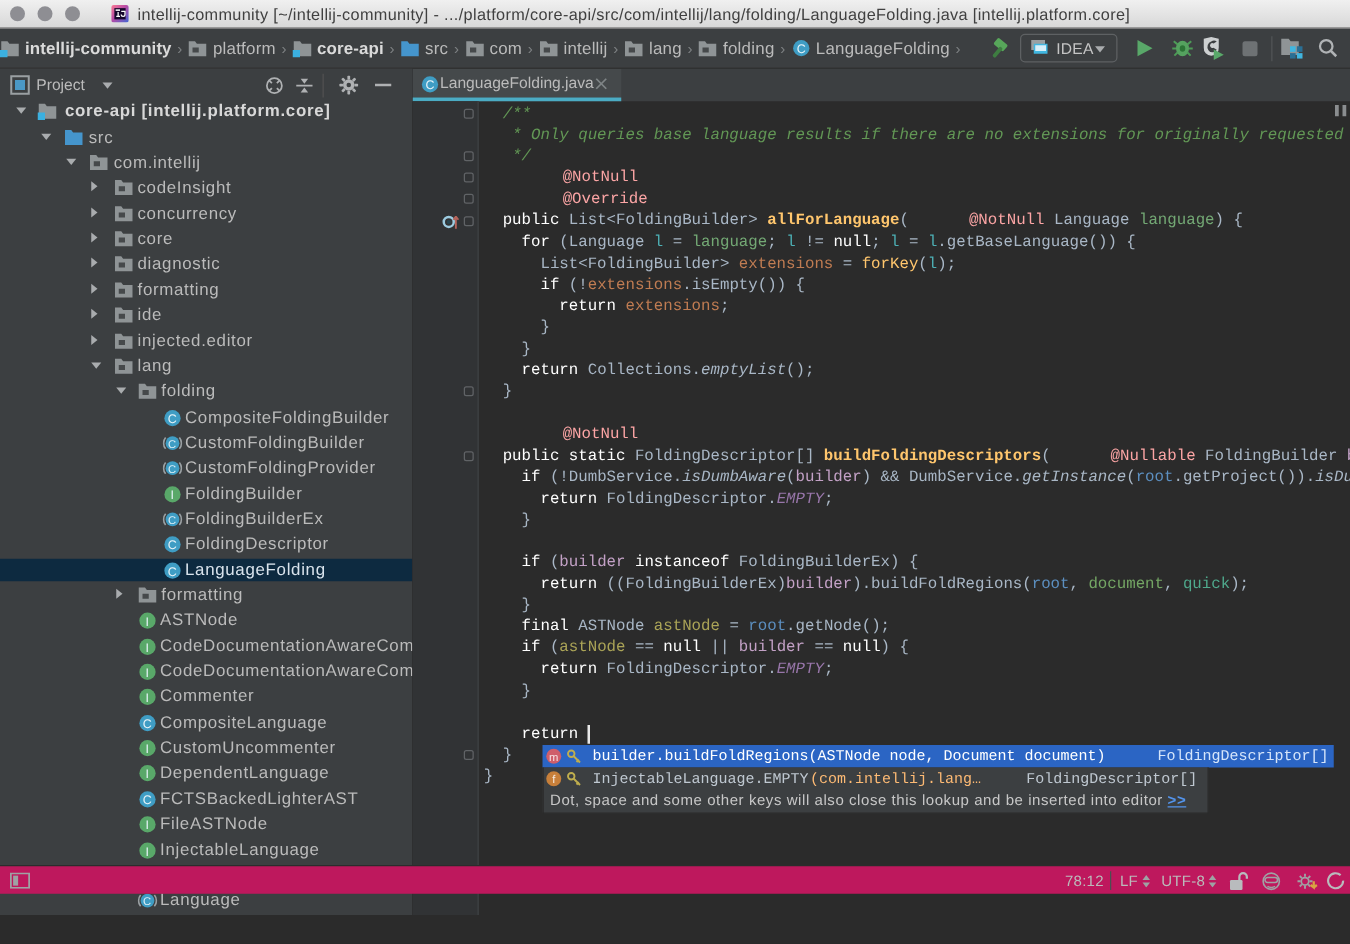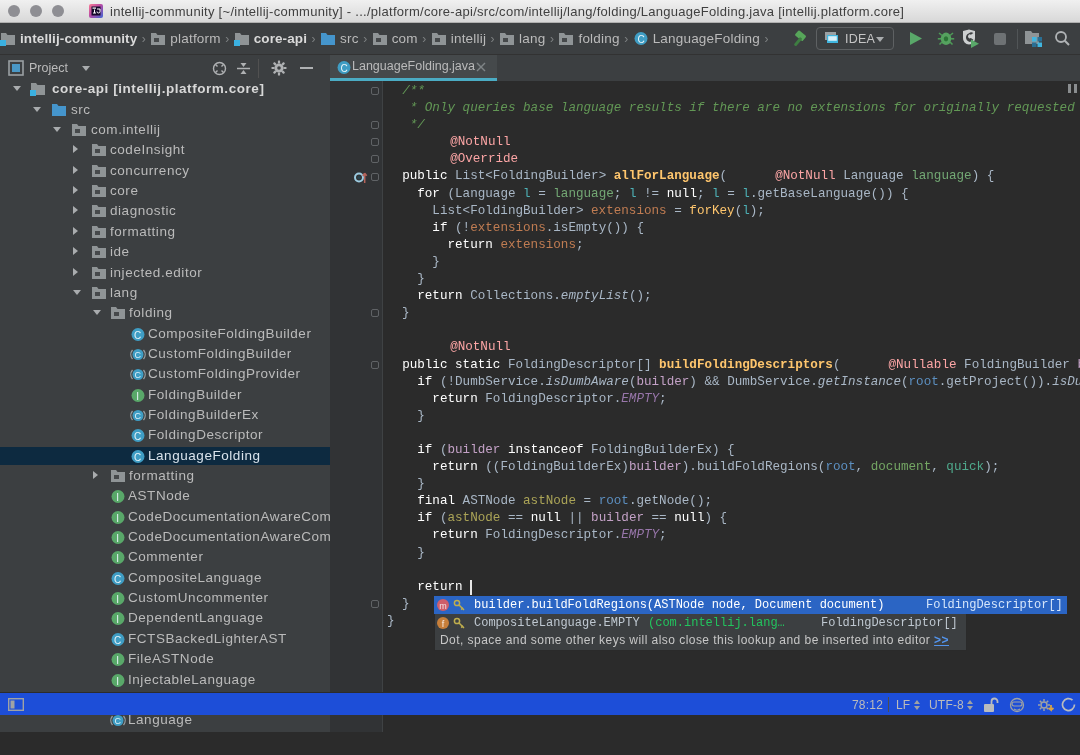--- a/index.html
+++ b/index.html
@@ -47,21 +47,21 @@
 .v-root{color:#5c8fc0;}
 .v-doc{color:#74a664;}
 .v-qck{color:#4fa98c;}
 .v-ast{color:#aba457;}
 #caret{position:absolute;left:139.5px;top:525px;width:2px;height:15px;background:#e8e8e8;}
 
 #pop1{position:absolute;left:104px;top:541px;width:633px;height:18px;background:#2b65c4;}
 #pop2{position:absolute;left:104px;top:559px;width:533px;height:37px;background:#3c3f41;border:1px solid #2a2a2a;border-top:none;box-sizing:border-box;}
 .popmono{font-family:"Liberation Mono",monospace;font-size:12px;white-space:pre;}
 
-#statusbar{position:absolute;left:0;top:692px;width:1080px;height:23px;background:#1d4ed8;border-top:1px solid #2c2c2c;box-sizing:border-box;}
+#statusbar{position:absolute;left:0;top:692px;width:1080px;height:23px;background:#be185d;border-top:1px solid #2c2c2c;box-sizing:border-box;}
 .st{position:absolute;top:5px;font-size:12px;letter-spacing:0.2px;color:#bbbbbb;}
 </style>
 </head>
 <body>
 <div id="app">
   <div id="titlebar">
     <div class="light" style="left:8px;"></div>
     <div class="light" style="left:30px;"></div>
     <div class="light" style="left:51.5px;"></div>
     <div id="appicon" class="abs" style="left:89px;top:4px;"><svg width="14" height="14" viewBox="0 0 14 14">
@@ -577,22 +577,22 @@
 <div class="popmono abs" style="left:596px;top:543px;color:#d5e5fa">FoldingDescriptor[]</div>
 <svg class="abs" style="left:106px;top:561px" width="14" height="14" viewBox="0 0 14 14">
 <circle cx="7" cy="7" r="6" fill="#c77f3a"></circle>
           <text x="7" y="10.5" font-size="9" text-anchor="middle" fill="#f7ece3" font-family="Liberation Sans">f</text>
         </svg>
 <svg class="abs" style="left:123px;top:562px" width="13" height="13" viewBox="0 0 13 13">
 <circle cx="4" cy="4" r="2.6" fill="none" stroke="#bfae4e" stroke-width="1.5"></circle>
 <line x1="5.8" y1="5.8" x2="11" y2="11" stroke="#bfae4e" stroke-width="1.5"></line>
 <line x1="8.2" y1="10.6" x2="10" y2="8.8" stroke="#bfae4e" stroke-width="1.5"></line>
         </svg>
-<div class="popmono abs" style="left:144px;top:561px;color:#bfc8d1">CompositeLanguage.EMPTY</div>
-<div class="popmono abs" style="left:318px;top:561px;color:#22c55e">(com.intellij.lang…</div>
+<div class="popmono abs" style="left:144px;top:561px;color:#bfc8d1">InjectableLanguage.EMPTY</div>
+<div class="popmono abs" style="left:318px;top:561px;color:#fdba74">(com.intellij.lang…</div>
 <div class="popmono abs" style="left:491px;top:561px;color:#bfc8d1">FoldingDescriptor[]</div>
 <div class="abs" style="left:110px;top:578px;font-size:12px;letter-spacing:0.45px;color:#c7c7c7">Dot, space and some other keys will also close this lookup and be inserted into editor <span style="color:#5394ec;text-decoration:underline;font-weight:bold">&gt;&gt;</span></div>
 </div>
   </div>
   <div id="statusbar">
 <svg class="abs" style="left:8px;top:5px" width="16" height="13" viewBox="0 0 16 13">
 <rect x="0.7" y="0.7" width="14.6" height="11.6" fill="none" stroke="#9fa2a4" stroke-width="1.4"></rect>
 <rect x="2.5" y="2.5" width="4" height="8" fill="#9fa2a4"></rect>
       </svg>
 <div class="st" style="left:852px">78:12</div>

